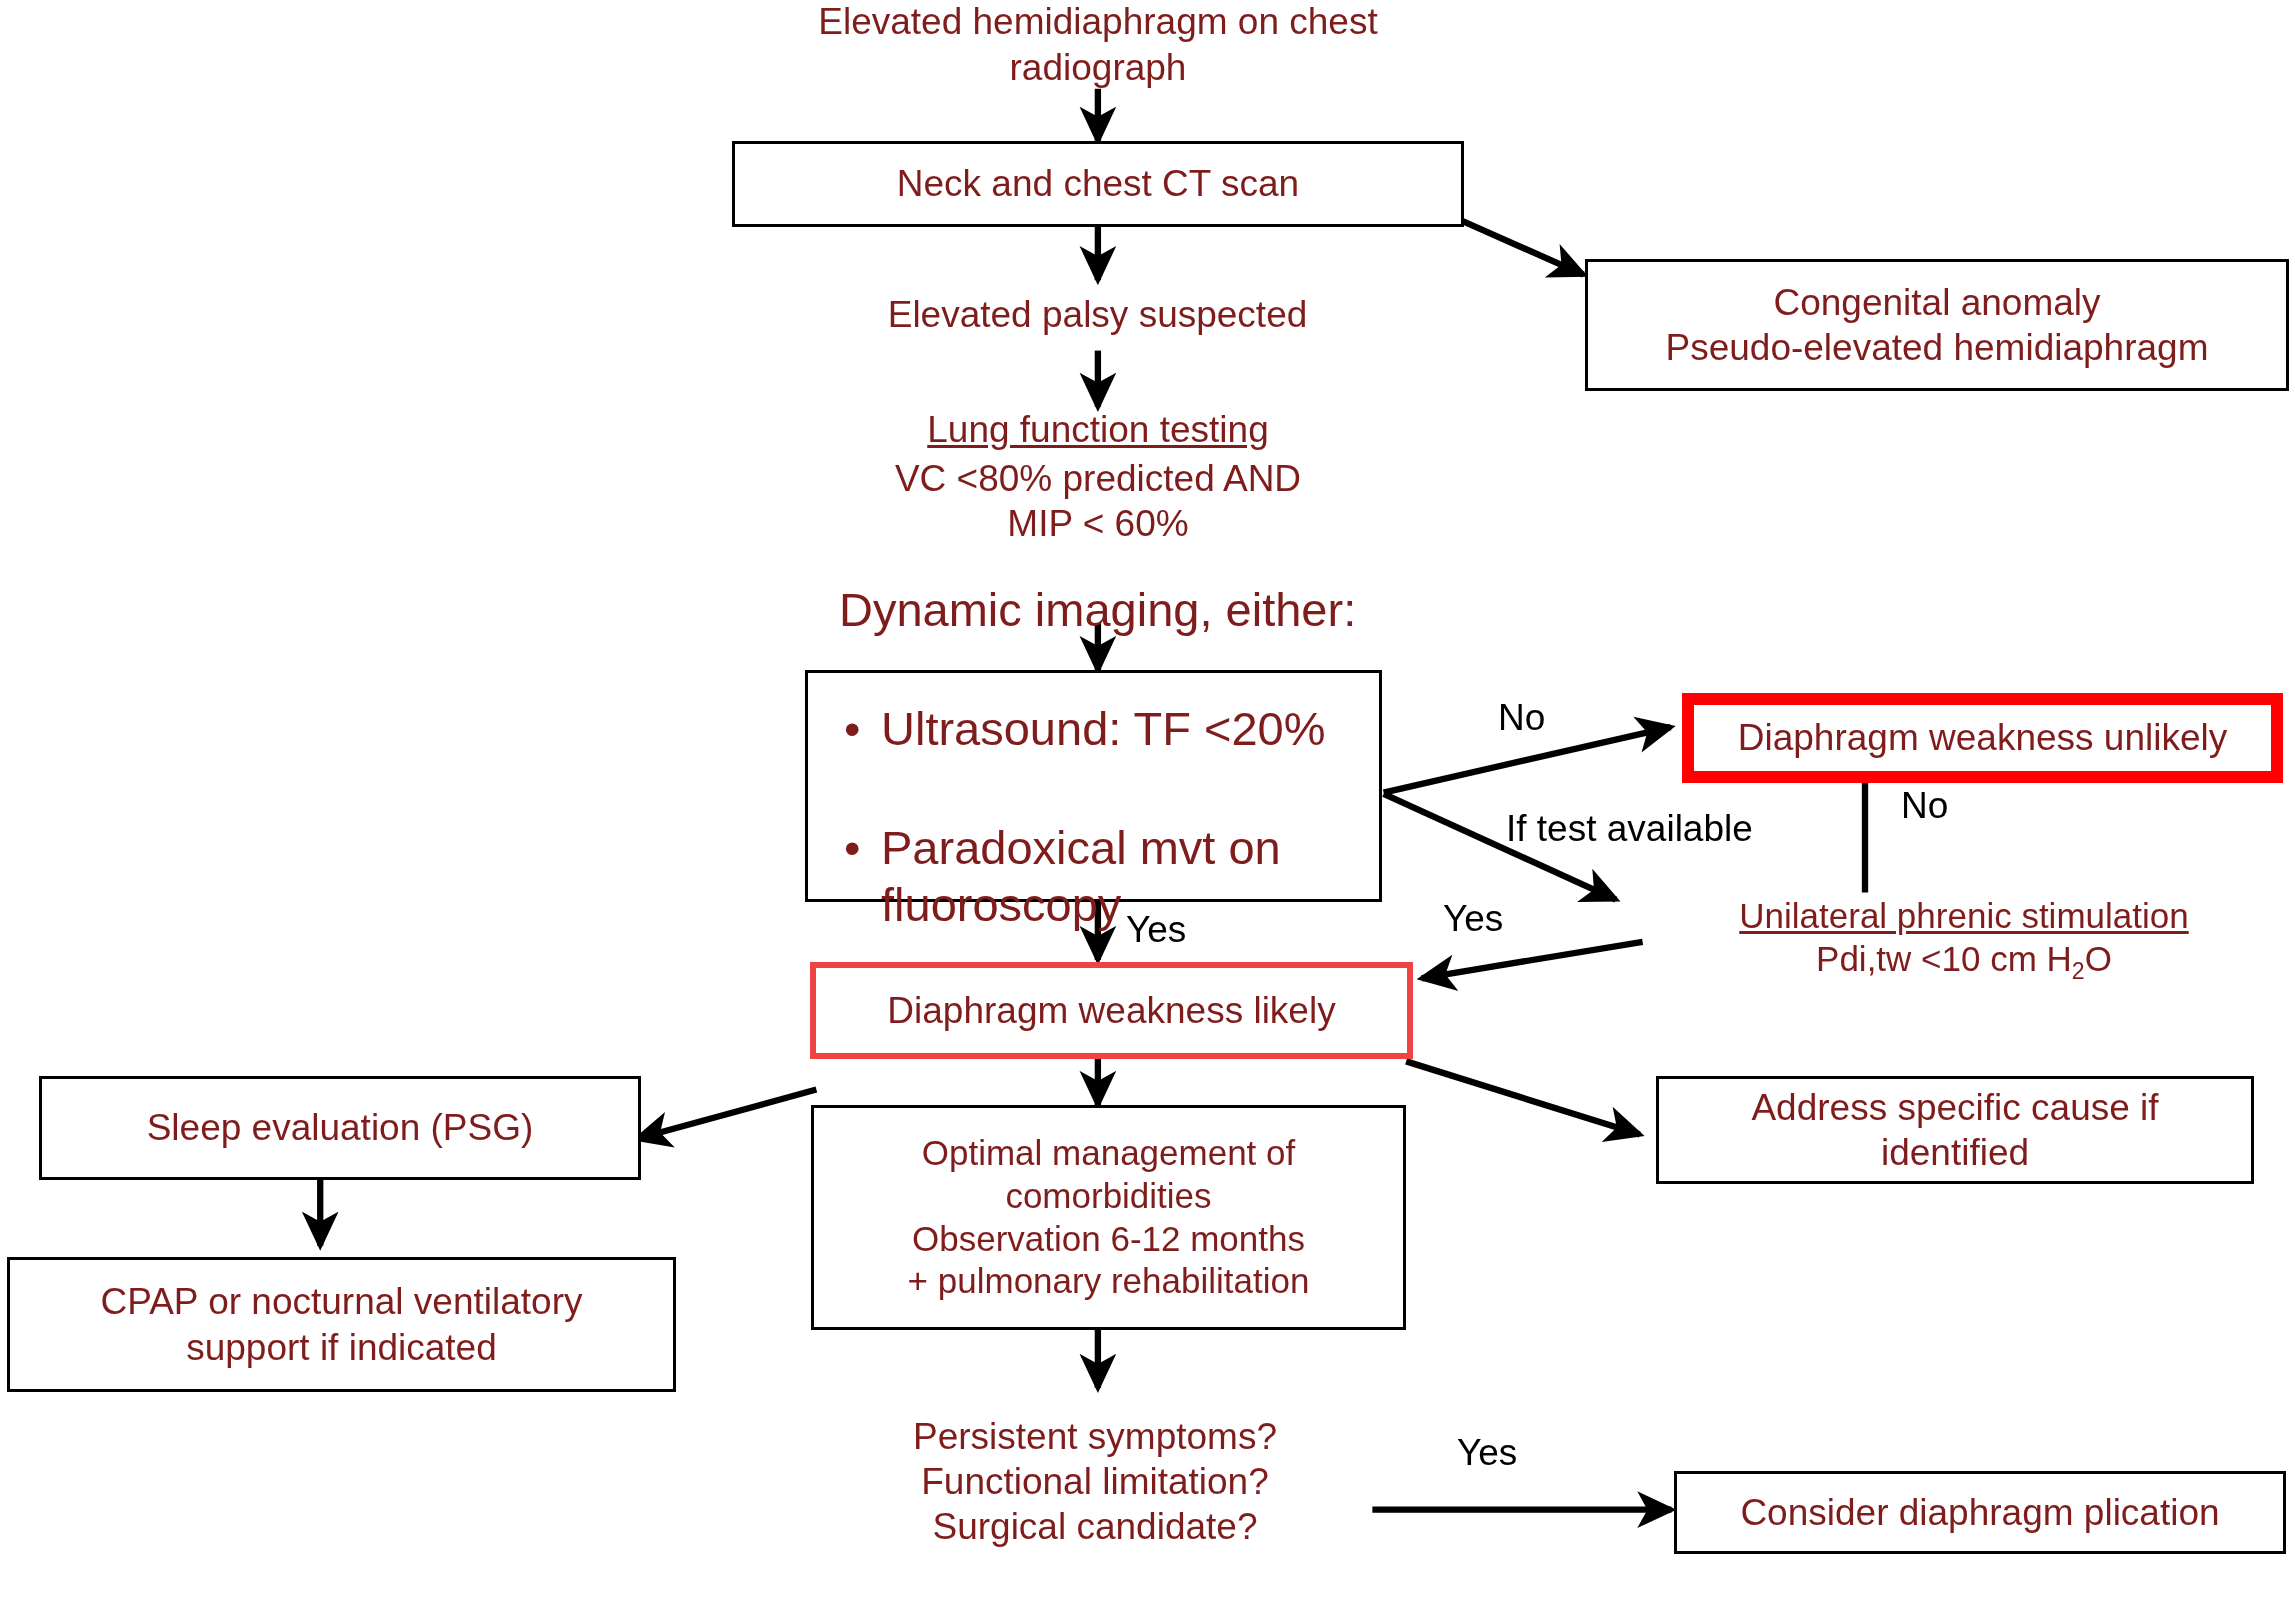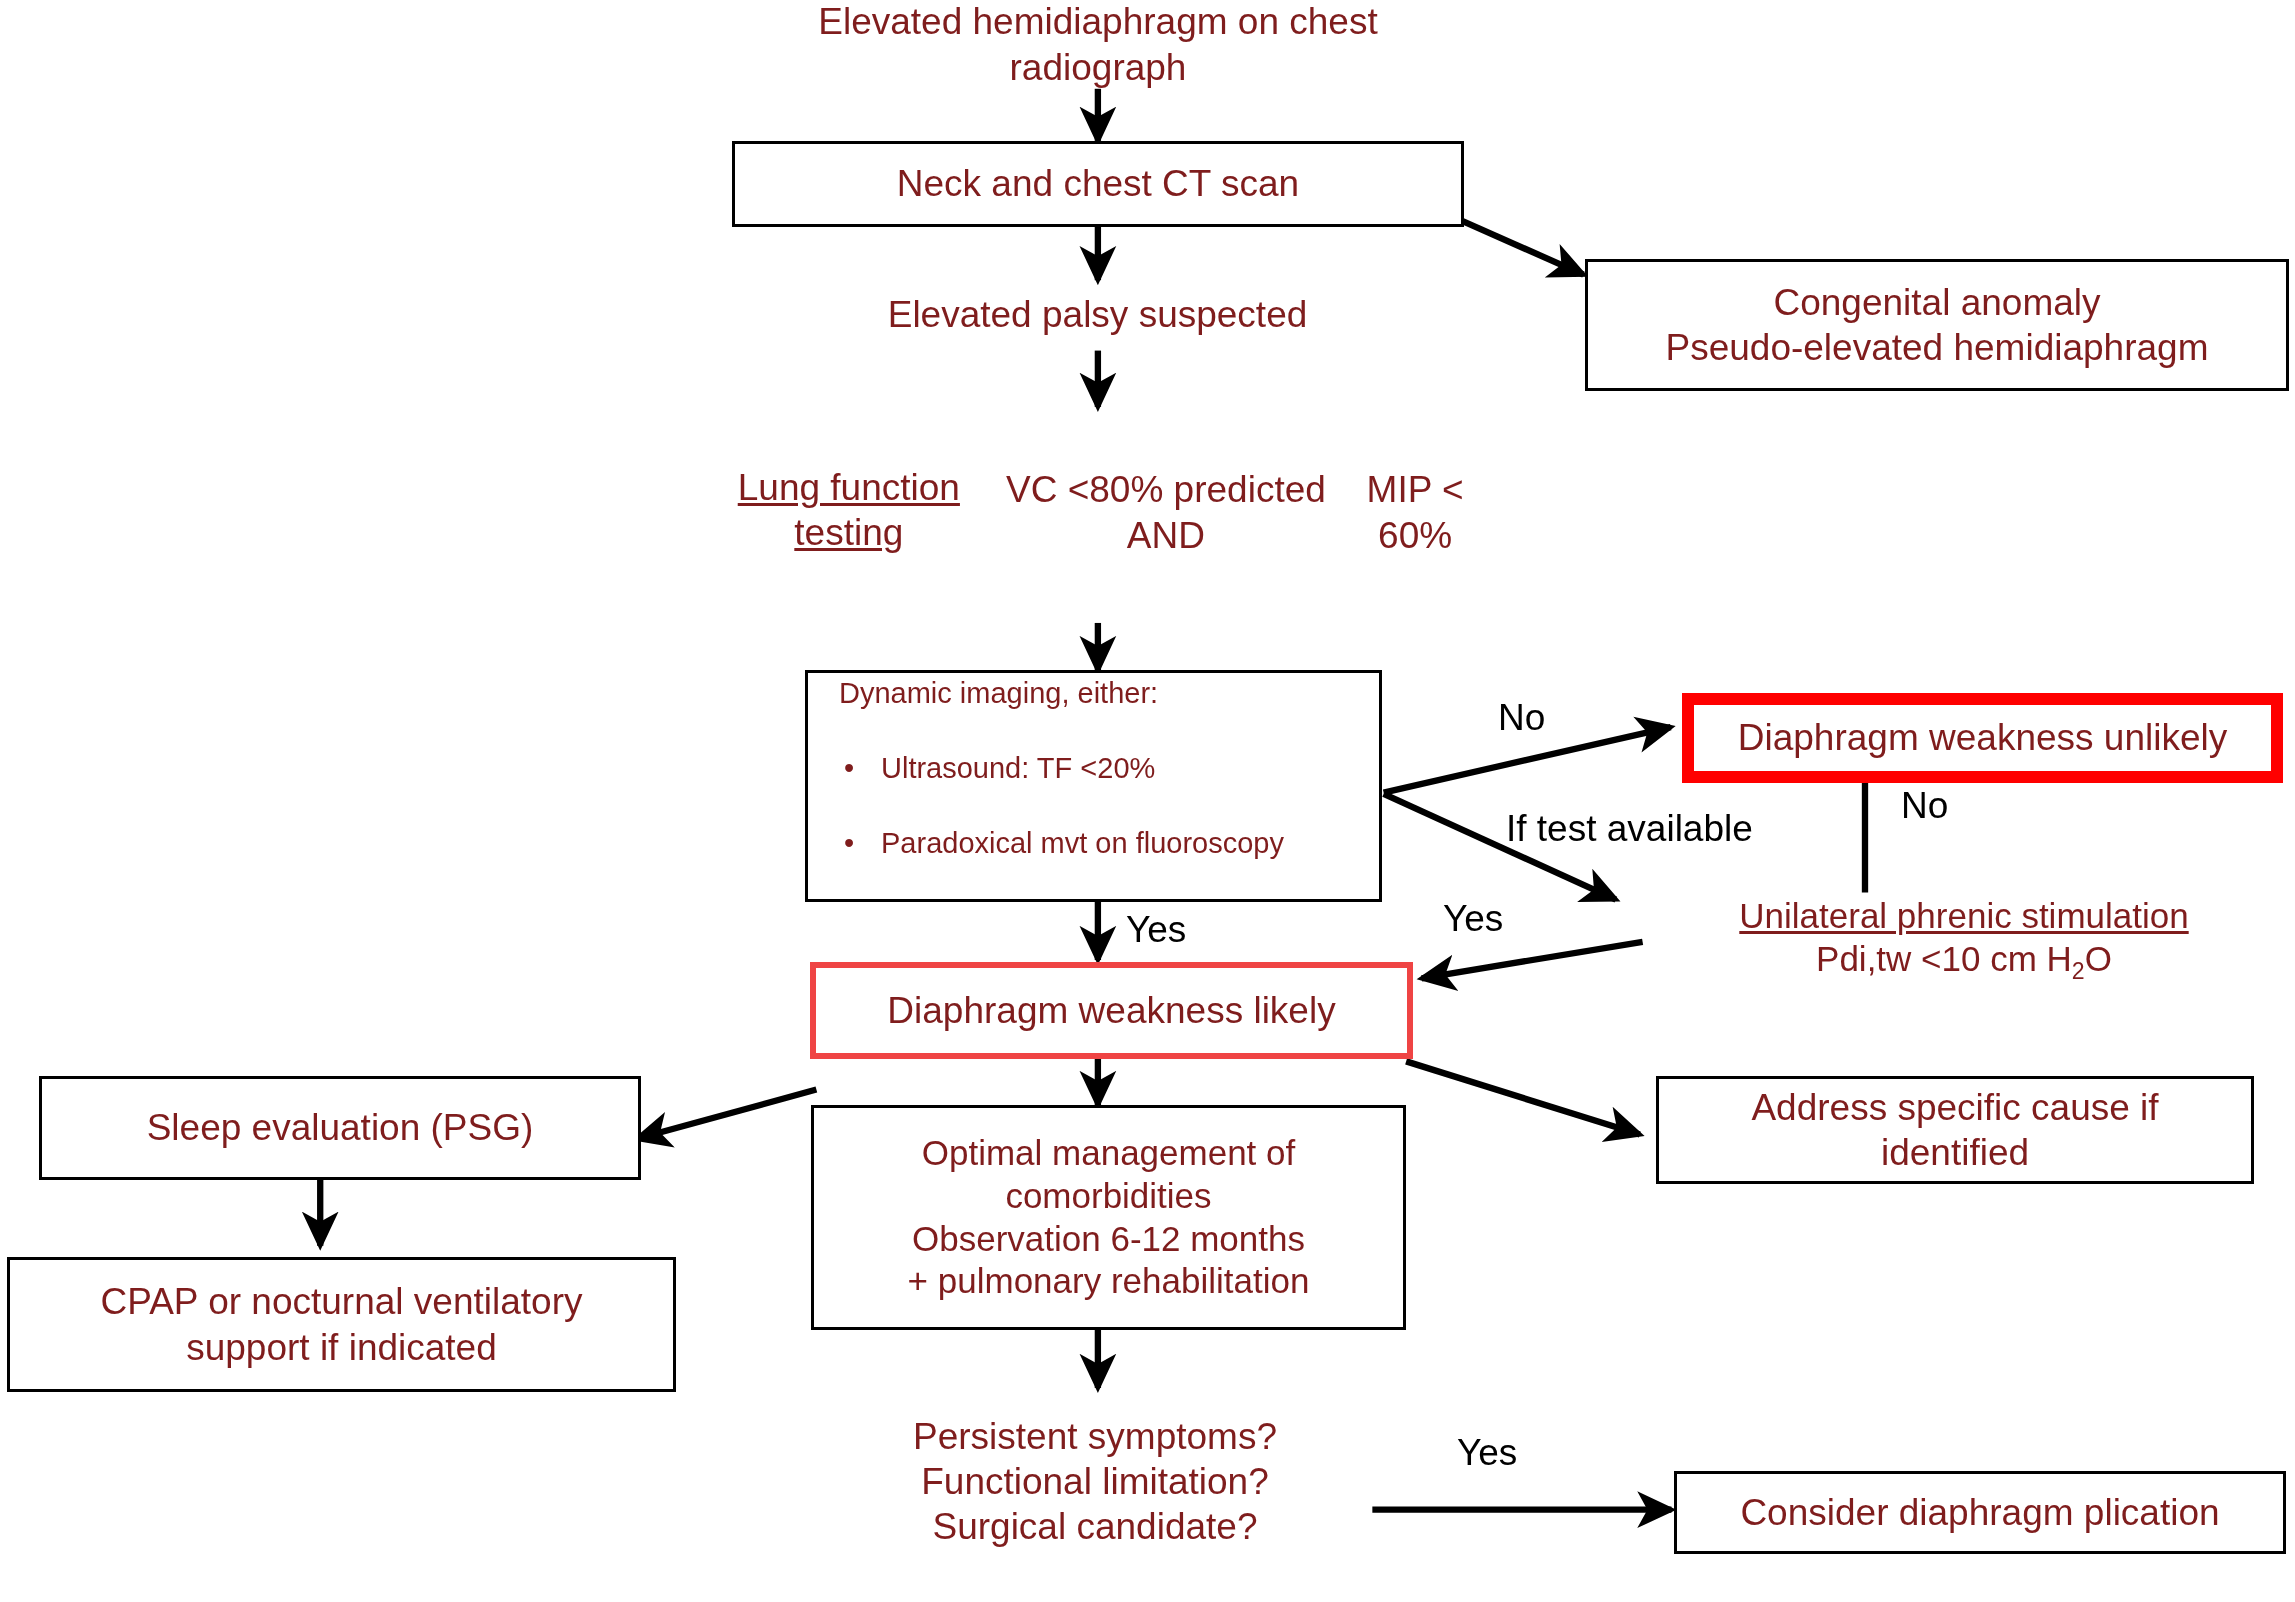--- a/index.html
+++ b/index.html
@@ -137,27 +137,27 @@
   <div class="node plain" style="left:732px; top:0px; width:732px; height:89px; font-size:37px;">Elevated hemidiaphragm on chest
 radiograph</div>
 
   <div class="node boxed" style="left:732px; top:141px; width:732px; height:86px; font-size:37px;">Neck and chest CT scan</div>
 
   <div class="node boxed" style="left:1585px; top:259px; width:704px; height:132px; font-size:37px;">Congenital anomaly
 Pseudo-elevated hemidiaphragm</div>
 
   <div class="node plain" style="left:788px; top:280px; width:619px; height:70px; font-size:37px;">Elevated palsy suspected</div>
 
-  <div class="node plain" style="left:704px; top:407px; width:788px; height:211px; font-size:37px; flex-direction:row; justify-content:space-between;">
+  <div class="node plain" style="left:704px; top:407px; width:788px; height:211px; font-size:37px; flex-direction:column; justify-content:flex-start;">
     <div class="underline-head" style="margin-bottom:4.2px;">Lung function testing</div>
     <div>VC &lt;80% predicted AND</div>
     <div>MIP &lt; 60%</div>
   </div>
 
-  <div class="node boxed bullets" style="left:805px; top:670px; width:577px; height:232px; font-size:29px; flex-direction:column; justify-content:center; align-items:flex-start;">
+  <div class="node boxed bullets" style="left:805px; top:670px; width:577px; height:232px; font-size:47px; flex-direction:column; justify-content:center; align-items:flex-start;">
     <span class="btitle">Dynamic imaging, either:</span>
     <ul>
       <li>Ultrasound: TF &lt;20%</li>
       <li>Paradoxical mvt on fluoroscopy</li>
     </ul>
   </div>
 
   <div class="node boxed-red" style="left:1682px; top:678px; width:601px; height:90px; font-size:37px;">Diaphragm weakness unlikely</div>
 
   <div class="node plain" style="left:1633px; top:895px; width:662px; height:106px; font-size:35px; flex-direction:column; justify-content:flex-start;">

